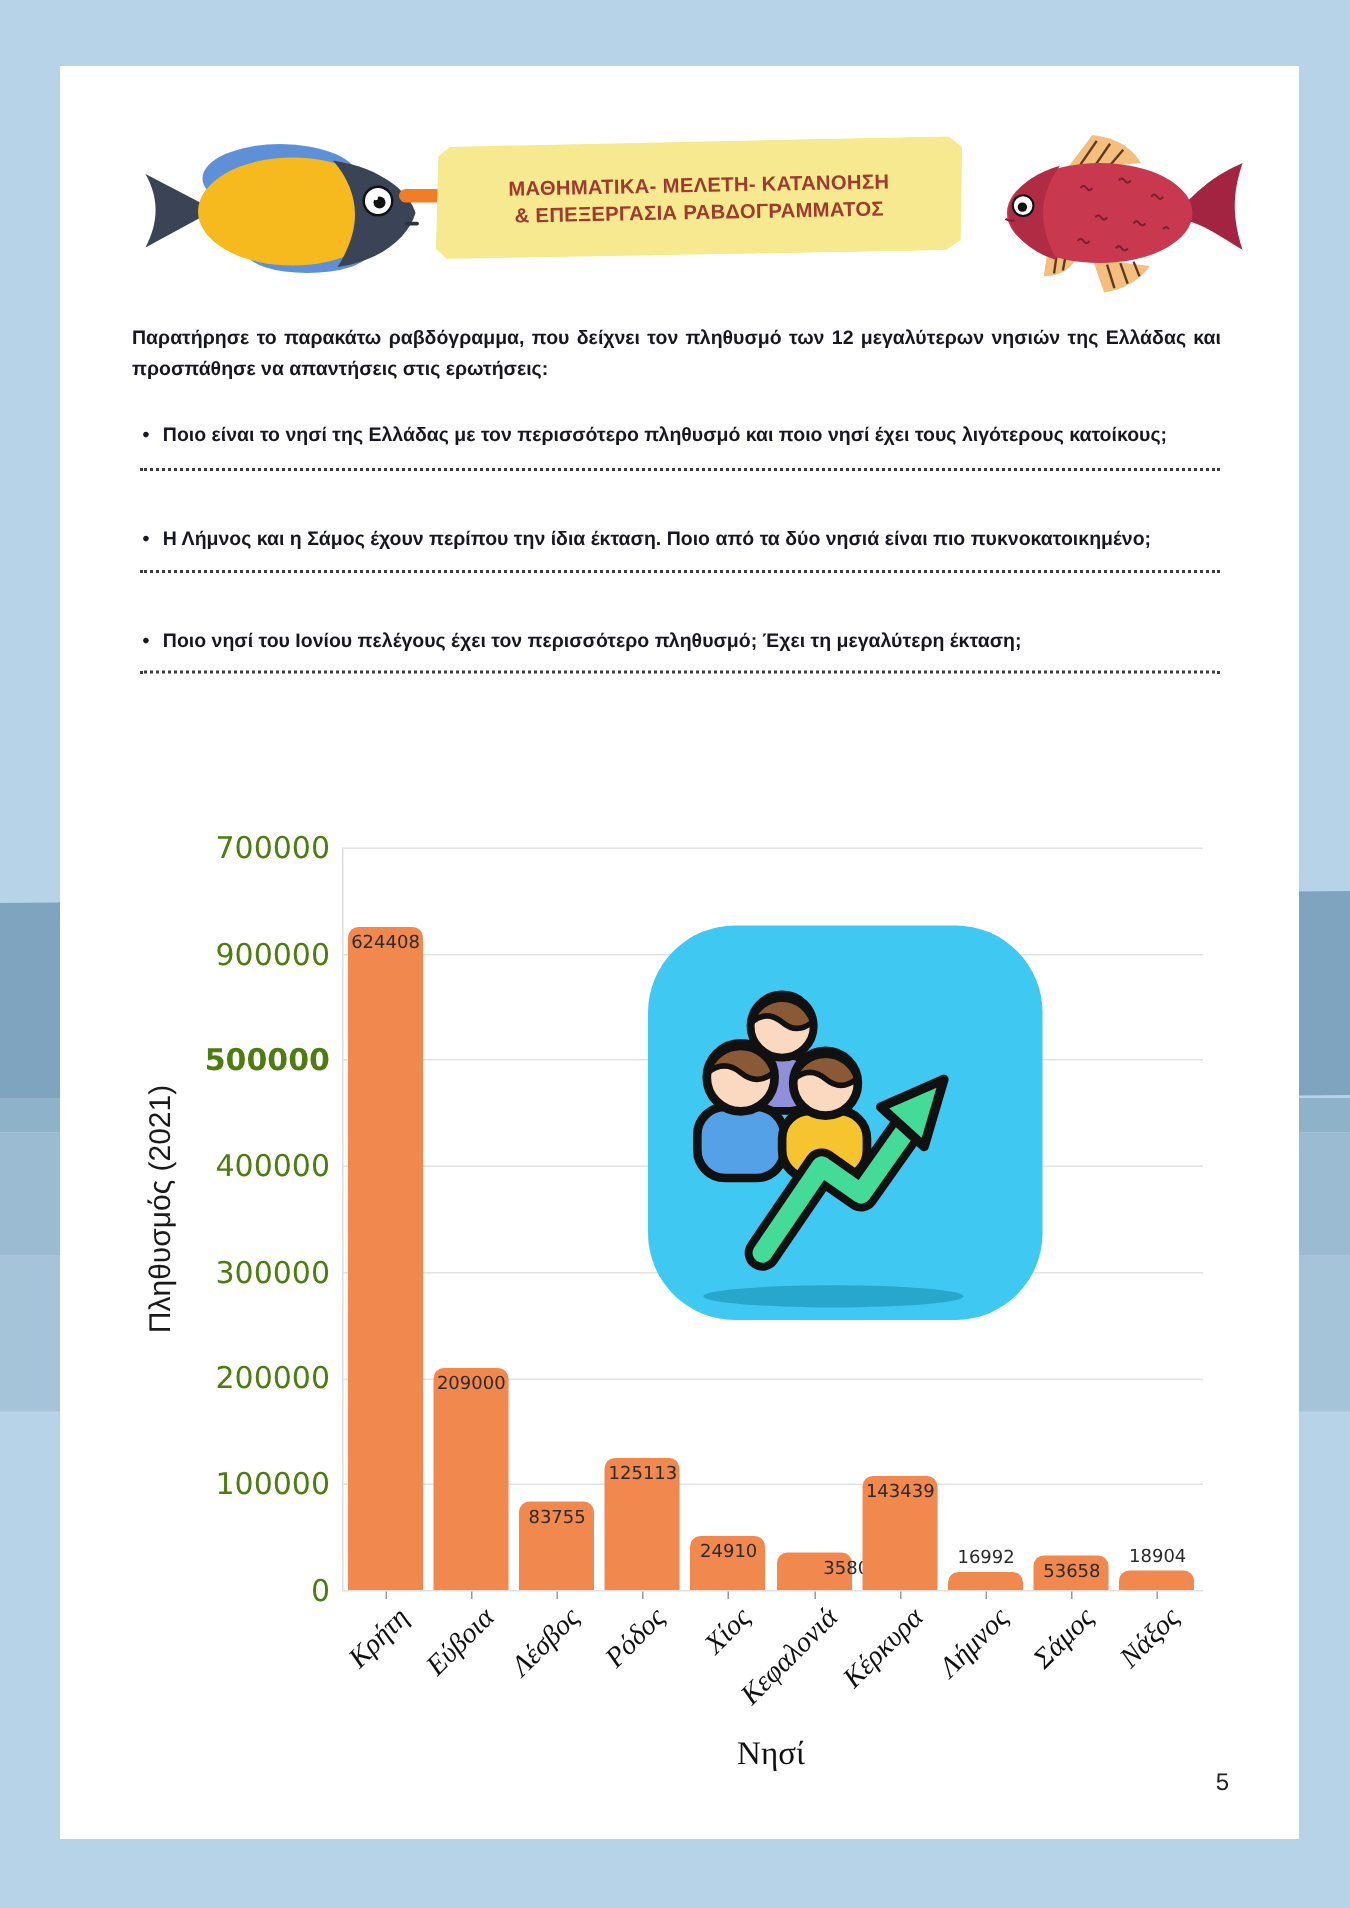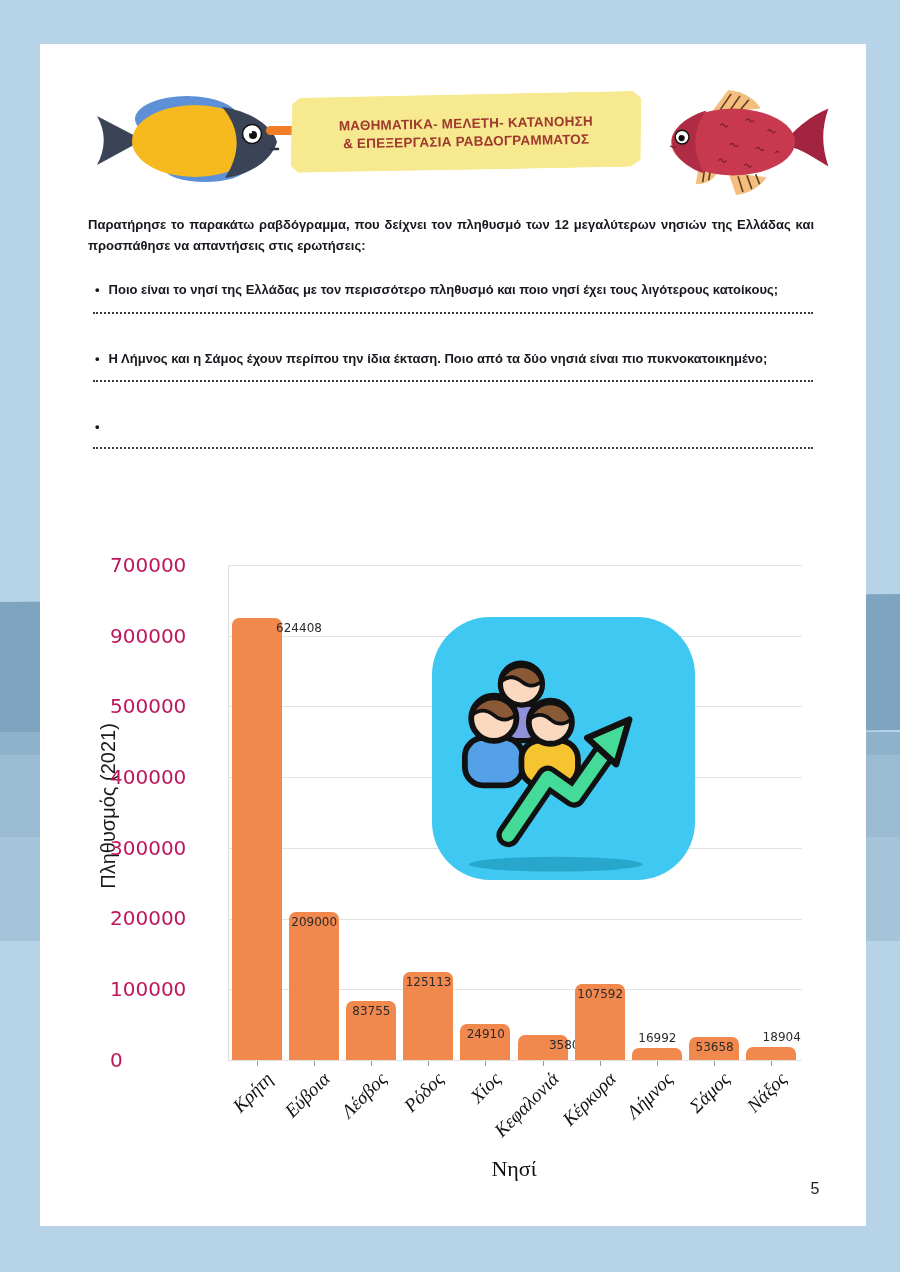--- a/index.html
+++ b/index.html
@@ -25,21 +25,21 @@
 
   
   #intro{position:absolute;left:48px;top:170px;width:726px;font-size:13px;line-height:21px;
          font-weight:bold;color:#17171f;text-align:justify;}
   .question{position:absolute;left:55px;width:722px;font-size:13px;line-height:19px;
             font-weight:bold;color:#17171f;display:flex;gap:9px;}
   .bullet{font-size:13px;}
   .answer-line{position:absolute;left:53px;width:720px;height:12px;border-bottom:2px dotted #3c3c3c;}
 
   
-  .ytick{position:absolute;left:70px;width:110px;text-align:left;font-size:20px;color:#be185d;
+  .ytick{position:absolute;left:70px;width:110px;text-align:right;font-size:20px;color:#4d7c0f;
          font-family:"DejaVu Sans",sans-serif;height:26px;line-height:26px;}
   .gridline{position:absolute;left:188px;width:574px;height:1px;background:#E2E2E2;}
   #yspine{position:absolute;left:188px;top:521px;width:1px;height:495px;background:#DDDDDD;}
   .bar{position:absolute;border-radius:7px 7px 0 0;}
   .bval{position:absolute;width:58px;text-align:center;font-size:12px;color:#2b2b2b;
         font-family:"DejaVu Sans",sans-serif;}
   .xtickmark{position:absolute;width:1px;height:5px;background:#9a9a9a;top:1017px;}
   .xcat{position:absolute;top:1024px;white-space:nowrap;font-family:"Liberation Serif",serif;
         font-style:italic;font-size:19px;color:#111;transform:translateX(-100%) rotate(-45deg);
         transform-origin:100% 0%;}
@@ -128,45 +128,46 @@
     <div class="answer-line" style="top:256px"></div>
 
     <div class="question" style="top:305px">
       <span class="bullet">•</span>
       <span>Η Λήμνος και η Σάμος έχουν περίπου την ίδια έκταση. Ποιο από τα δύο νησιά είναι πιο πυκνοκατοικημένο;</span>
     </div>
     <div class="answer-line" style="top:324px"></div>
 
     <div class="question" style="top:373px">
       <span class="bullet">•</span>
+      <span>Ποιο νησί του Ιονίου πελέγους έχει τον περισσότερο πληθυσμό; Έχει τη μεγαλύτερη έκταση;</span>
     </div>
     <div class="answer-line" style="top:391px"></div>
 
     <div id="chart">
       <div id="yspine"></div>
       <div id="ylabel">Πληθυσμός (2021)</div>
       <div id="xlabel">Νησί</div>
     <div class="gridline" style="top: 1016px;"></div>
         <div class="ytick" style="top: 1003px;">0</div>
         <div class="gridline" style="top: 945.286px;"></div>
         <div class="ytick" style="top: 932.286px;">100000</div>
         <div class="gridline" style="top: 874.571px;"></div>
         <div class="ytick" style="top: 861px;">200000</div>
         <div class="gridline" style="top: 803.857px;"></div>
         <div class="ytick" style="top: 790.857px;">300000</div>
         <div class="gridline" style="top: 733.143px;"></div>
         <div class="ytick" style="top: 720.143px;">400000</div>
         <div class="gridline" style="top: 662.429px;"></div>
-        <div class="ytick" style="top: 649.429px;">500000</div>
+        <div class="ytick" style="top: 649.429px; font-weight: bold;">500000</div>
         <div class="gridline" style="top: 591.714px;"></div>
         <div class="ytick" style="top: 578.714px;">900000</div>
         <div class="gridline" style="top: 521px;"></div>
         <div class="ytick" style="top: 508px;">700000</div>
         <div class="bar" style="left: 191.6px; top: 574.454px; width: 50px; height: 441.546px; background: rgb(241, 136, 78);"></div>
-        <div class="bval" style="left: 188px; top: 577.454px; padding-left: 42px;">624408</div>
+        <div class="bval" style="left: 188px; top: 577.454px;">624408</div>
         <div class="xtickmark" style="left: 216.6px;"></div>
         <div class="xcat" style="left: 221.6px;">Κρήτη</div>
         <div class="bar" style="left: 248.8px; top: 868.207px; width: 50px; height: 147.793px; background: rgb(241, 136, 78);"></div>
         <div class="bval" style="left: 245.2px; top: 871.207px;">209000</div>
         <div class="xtickmark" style="left: 273.8px;"></div>
         <div class="xcat" style="left: 278.8px;">Εύβοια</div>
         <div class="bar" style="left: 306px; top: 956.773px; width: 50px; height: 59.2268px; background: rgb(241, 136, 78);"></div>
         <div class="bval" style="left: 302.4px; top: 959.773px;">83755</div>
         <div class="xtickmark" style="left: 331px;"></div>
         <div class="xcat" style="left: 336px;">Λέσβος</div>
@@ -176,33 +177,33 @@
         <div class="xcat" style="left: 393.2px;">Ρόδος</div>
         <div class="bar" style="left: 420.4px; top: 979.709px; width: 50px; height: 36.2906px; background: rgb(241, 136, 78);"></div>
         <div class="bval" style="left: 416.8px; top: 982.709px;">24910</div>
         <div class="xtickmark" style="left: 445.4px;"></div>
         <div class="xcat" style="left: 450.4px;">Χίος</div>
         <div class="bar" style="left: 477.6px; top: 990.684px; width: 50px; height: 25.3164px; background: rgb(241, 136, 78);"></div>
         <div class="bval" style="left: 499px; top: 993.684px;">35801</div>
         <div class="xtickmark" style="left: 502.6px;"></div>
         <div class="xcat" style="left: 507.6px;">Κεφαλονιά</div>
         <div class="bar" style="left: 534.8px; top: 939.917px; width: 50px; height: 76.0829px; background: rgb(241, 136, 78);"></div>
-        <div class="bval" style="left: 531.2px; top: 942.917px;">107592</div>
+        <div class="bval" style="left: 531.2px; top: 942.917px;">143439</div>
         <div class="xtickmark" style="left: 559.8px;"></div>
         <div class="xcat" style="left: 564.8px;">Κέρκυρα</div>
         <div class="bar" style="left: 592px; top: 1003.98px; width: 50px; height: 12.0158px; background: rgb(241, 136, 78);"></div>
         <div class="bval" style="left: 588.4px; top: 986.984px;">16992</div>
         <div class="xtickmark" style="left: 617px;"></div>
         <div class="xcat" style="left: 622px;">Λήμνος</div>
         <div class="bar" style="left: 649.2px; top: 992.681px; width: 50px; height: 23.3194px; background: rgb(241, 136, 78);"></div>
         <div class="bval" style="left: 645.6px; top: 995.681px;">53658</div>
         <div class="xtickmark" style="left: 674.2px;"></div>
         <div class="xcat" style="left: 679.2px;">Σάμος</div>
         <div class="bar" style="left: 706.4px; top: 1002.63px; width: 50px; height: 13.3678px; background: rgb(241, 136, 78);"></div>
-        <div class="bval" style="left: 702.8px; top: 985.632px; text-align: right;">18904</div>
+        <div class="bval" style="left: 702.8px; top: 985.632px;">18904</div>
         <div class="xtickmark" style="left: 731.4px;"></div>
         <div class="xcat" style="left: 736.4px;">Νάξος</div>
       </div>
 
     <div id="pop-icon">
       <svg viewBox="0 0 100 100" width="263" height="263">
         <ellipse cx="47" cy="94" rx="33" ry="2.8" fill="#27A7CB"></ellipse>
 
         <rect x="26.5" y="33" width="15" height="14" rx="5.5" fill="#8F90D9" stroke="#111" stroke-width="2"></rect>
         <circle cx="34" cy="25.5" r="8" fill="#FBD9C1" stroke="#111" stroke-width="2"></circle>

